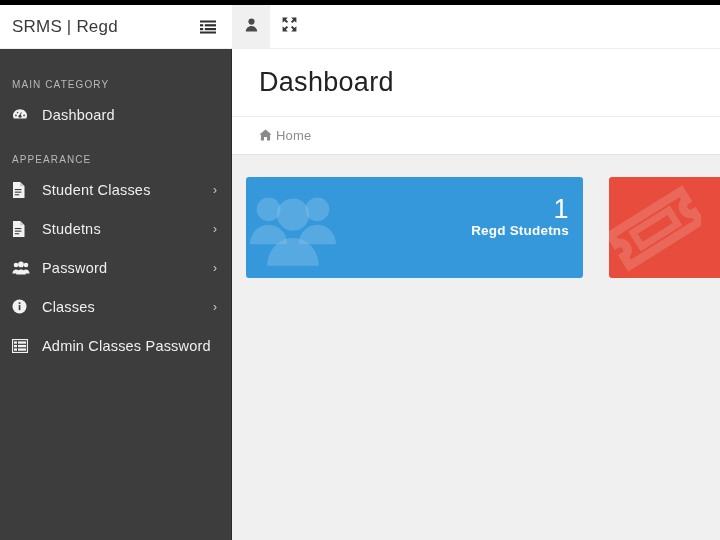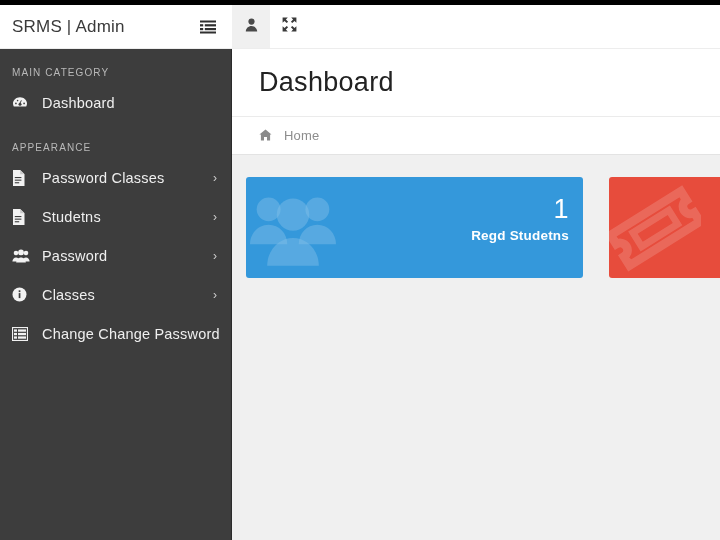--- a/index.html
+++ b/index.html
@@ -35,21 +35,21 @@
   }
   .brand-toggle {
     width: 20px; height: 20px; display: flex;
     align-items: center; justify-content: center; cursor: pointer;
   }
 
   .sidebar {
     height: calc(535px - 44px);
     background: #3d3d3d;
     border-right: 1px solid #2b2b2b;
-    padding-top: 13px;
+    padding-top: 25px;
     overflow: hidden;
   }
   .nav-heading {
     color: #b9b9b9; font-size: 10px; letter-spacing: 1.1px;
     text-transform: uppercase; padding: 5px 0 5px 12px;
     font-weight: 400;
   }
   .nav-heading.second { padding-top: 20px; }
   .nav-item {
     display: flex; align-items: center;
@@ -100,21 +100,21 @@
   }
   .breadcrumb-bar {
     background: #ffffff;
     height: 38px;
     display: flex; align-items: center;
     padding-left: 27px;
     border-bottom: 1px solid #e3e3e3;
   }
   .crumb-home-ico { color: #8a8a8a; display: flex; align-items: center; }
   .crumb-text {
-    font-size: 13px; color: #8d8d8d; margin-left: 12px;
+    font-size: 13px; color: #8d8d8d; margin-left: 4px;
     letter-spacing: .2px; cursor: pointer;
   }
 
   
   .cards-row {
     display: flex; gap: 26px;
     padding: 22px 0 0 14px;
   }
   .stat-card {
     position: relative;
@@ -129,35 +129,35 @@
   .stat-card .card-ico.ticket { left: 0px; top: 5px; }
   .card-text {
     position: absolute; right: 14px; top: 18px;
     text-align: right;
   }
   .card-value {
     font-size: 27px; font-weight: 300; line-height: 1.05;
     letter-spacing: .5px;
   }
   .card-label {
-    font-size: 13.5px; font-weight: 700; margin-top: 5px;
+    font-size: 13.5px; font-weight: 700; 
     letter-spacing: .2px; white-space: nowrap;
   }
 </style>
 </head>
 <body>
 
 <div id="app">
 
   <div class="top-strip"></div>
 
   <div class="left-col">
 
     <div class="brand-bar">
-      <div class="brand-title">SRMS | Admin</div>
+      <div class="brand-title">SRMS | Regd</div>
       <div class="brand-toggle">
         <svg width="16" height="14" viewBox="0 0 16 14" aria-hidden="true">
           <rect x="0" y="0.5" width="16" height="2" fill="#2f2f2f"></rect>
           <rect x="0" y="4.2" width="3.2" height="2.2" fill="#2f2f2f"></rect>
           <rect x="4.8" y="4.2" width="11.2" height="2.2" fill="#2f2f2f"></rect>
           <rect x="0" y="8" width="3.2" height="2.2" fill="#2f2f2f"></rect>
           <rect x="4.8" y="8" width="11.2" height="2.2" fill="#2f2f2f"></rect>
           <rect x="0" y="11.5" width="16" height="2" fill="#2f2f2f"></rect>
         </svg>
       </div>
@@ -186,21 +186,21 @@
       <div class="nav-item">
         <span class="nav-ico">
           <svg width="13" height="16" viewBox="0 0 13 16" aria-hidden="true">
             <path d="M1 0h7.2L12.5 4.2V16H1z" fill="#f2f2f2"></path>
             <path d="M8.2 0v4.2h4.3z" fill="#c9c9c9"></path>
             <rect x="2.8" y="7" width="6.6" height="1.1" fill="#3d3d3d"></rect>
             <rect x="2.8" y="9.6" width="6.6" height="1.1" fill="#3d3d3d"></rect>
             <rect x="2.8" y="12.2" width="4.4" height="1.1" fill="#3d3d3d"></rect>
           </svg>
         </span>
-        <span class="nav-label">Password Classes</span>
+        <span class="nav-label">Student Classes</span>
         <span class="nav-caret">›</span>
       </div>
 
       <div class="nav-item">
         <span class="nav-ico">
           <svg width="13" height="16" viewBox="0 0 13 16" aria-hidden="true">
             <path d="M1 0h7.2L12.5 4.2V16H1z" fill="#f2f2f2"></path>
             <path d="M8.2 0v4.2h4.3z" fill="#c9c9c9"></path>
             <rect x="2.8" y="7" width="6.6" height="1.1" fill="#3d3d3d"></rect>
             <rect x="2.8" y="9.6" width="6.6" height="1.1" fill="#3d3d3d"></rect>
@@ -243,21 +243,21 @@
           <svg width="16" height="14" viewBox="0 0 16 14" aria-hidden="true">
             <rect x="0.5" y="0.5" width="15" height="13" fill="none" stroke="#f2f2f2" stroke-width="1.2"></rect>
             <rect x="2" y="2.4" width="3" height="2.3" fill="#f2f2f2"></rect>
             <rect x="6" y="2.4" width="8" height="2.3" fill="#f2f2f2"></rect>
             <rect x="2" y="5.9" width="3" height="2.3" fill="#f2f2f2"></rect>
             <rect x="6" y="5.9" width="8" height="2.3" fill="#f2f2f2"></rect>
             <rect x="2" y="9.4" width="3" height="2.3" fill="#f2f2f2"></rect>
             <rect x="6" y="9.4" width="8" height="2.3" fill="#f2f2f2"></rect>
           </svg>
         </span>
-        <span class="nav-label">Change Change Password</span>
+        <span class="nav-label">Admin Classes Password</span>
       </div>
 
     </div>
   </div>
 
   <div class="main-col">
 
     <div class="topbar">
       <div class="topbar-btn active">
         <span>

